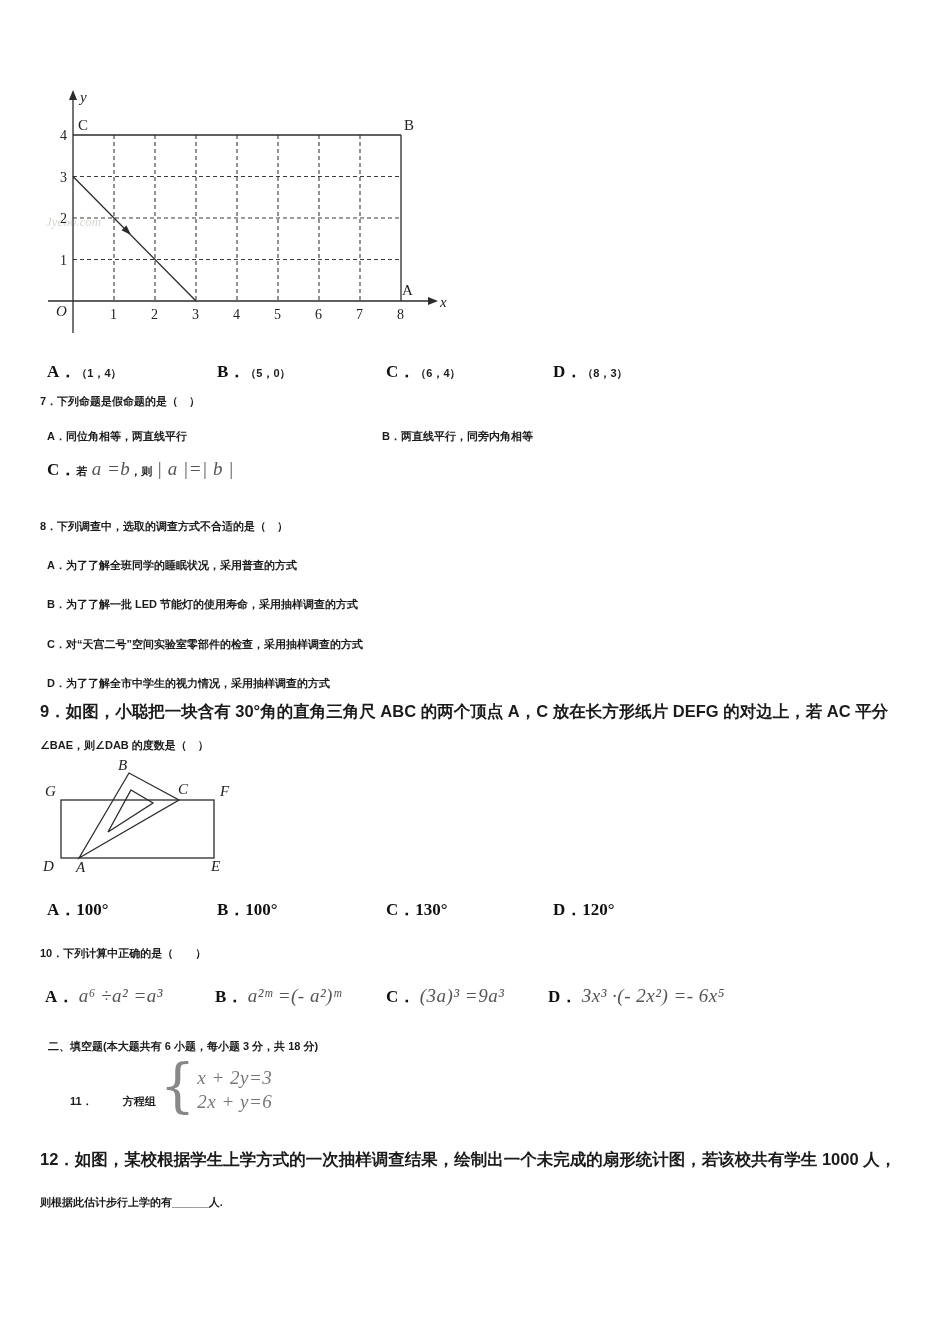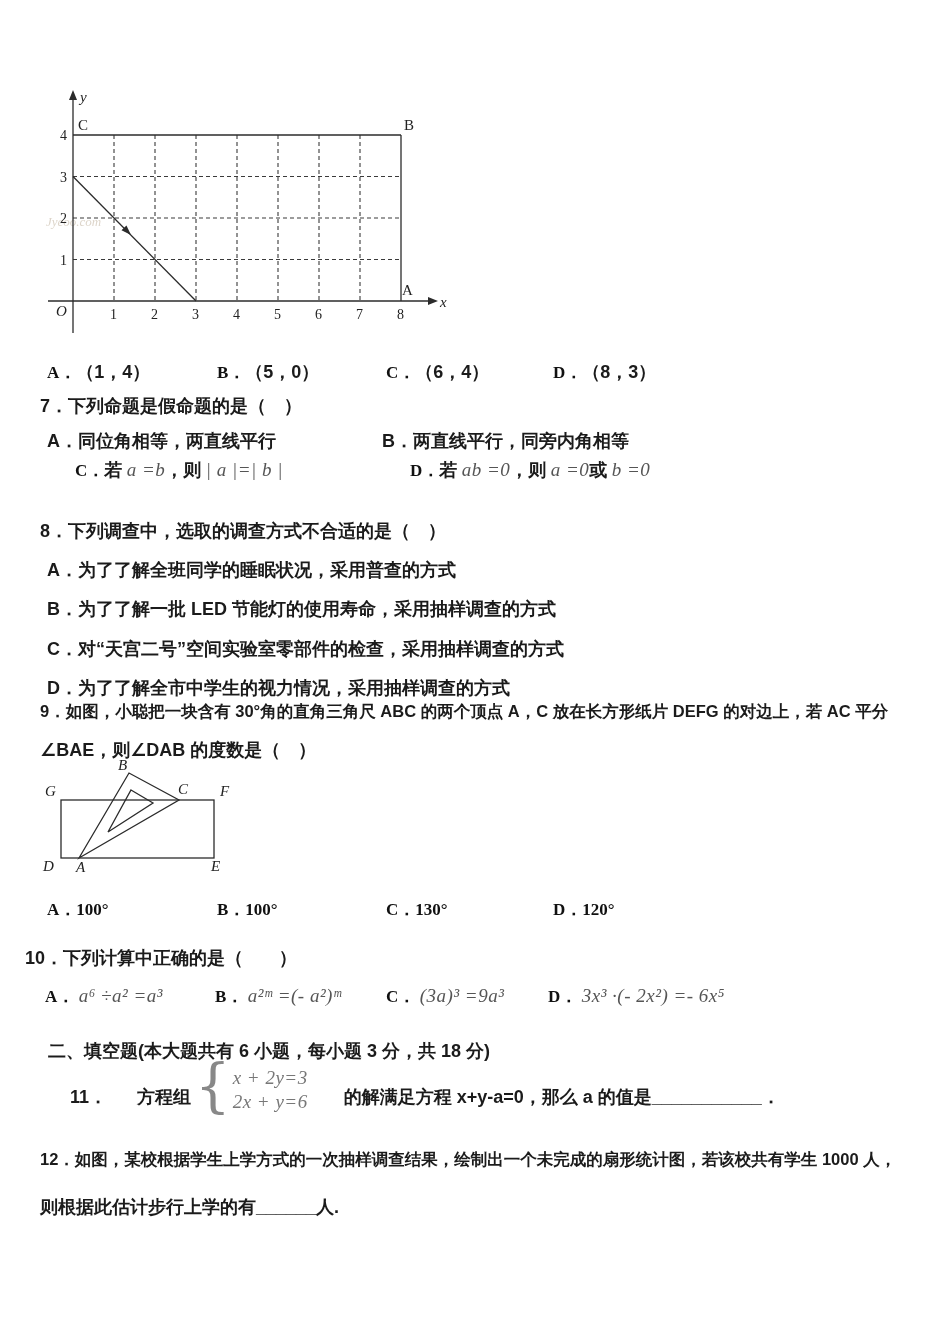--- a/index.html
+++ b/index.html
@@ -1,42 +1,42 @@
 <!DOCTYPE html>
 <html><head>
 <meta charset="utf-8">
 <style>
   html,body{margin:0;padding:0;}
   body{
     width:950px;height:1344px;position:relative;background:#ffffff;overflow:hidden;
     font-family:"Liberation Sans","DejaVu Sans",sans-serif;color:#1b1b1b;
   }
   .row{position:absolute;white-space:nowrap;}
-  .cjk{font-family:"Liberation Sans","DejaVu Sans",sans-serif;font-weight:700;font-size:18px;color:#1b1b1b;}
+  .cjk{font-family:"Liberation Sans","DejaVu Sans",sans-serif;font-weight:700;font-size:11px;color:#1b1b1b;}
   .lt{font-family:"Liberation Serif","DejaVu Serif",serif;font-weight:700;font-size:17px;color:#111;}
   .math{font-family:"Liberation Serif","DejaVu Serif",serif;font-style:italic;font-weight:400;
         font-size:19px;color:#555;letter-spacing:.5px;}
   .col{position:absolute;top:0;}
   .c0{left:0;} .c1{left:170px;} .c2{left:339px;} .c3{left:506px;}
   .q7c2{left:335px;}
   svg text{font-family:"Liberation Serif","DejaVu Serif",serif;fill:#222;}
   .t14{font-size:14px;}
   .t15{font-size:15px;}
   .ti{font-size:15px;font-style:italic;}
   .wm{font-size:13px;fill:#cbbfae;opacity:.65;font-style:italic;}
   .grid-solid{stroke:#2b2b2b;stroke-width:1.3;fill:none;}
   .grid-dash{stroke:#3a3a3a;stroke-width:1.1;fill:none;stroke-dasharray:4 3;}
   .figline{stroke:#2b2b2b;stroke-width:1.3;fill:none;}
   .arrowhead{fill:#2b2b2b;stroke:none;}
   
   .sys{display:flex;align-items:flex-end;}
   .sys .txt{padding-bottom:5px;margin-left:30px;}
   .brace{font-family:"DejaVu Serif",serif;font-weight:400;font-size:56px;color:#888;
          line-height:0.92;transform:scaleY(1.05);display:inline-block;margin:0 2px 2px 4px;}
-  .eqs{display:inline-flex;flex-direction:column;line-height:24px;margin-right:6px;}
+  .eqs{display:inline-flex;flex-direction:column;line-height:24px;margin-right:22px;}
   .eqs .math{font-size:19px;color:#777;}
 </style>
 </head>
 <body>
 
 <div class="row" style="left:36px;top:86px;">
   <svg width="420" height="252" viewBox="0 0 420 252">
 
     <g>
       <line class="grid-dash" x1="78" y1="49" x2="78" y2="215"></line>
@@ -100,31 +100,25 @@
   <span class="col c1"><span class="lt">B．</span><span class="cjk">（5，0）</span></span>
   <span class="col c2"><span class="lt">C．</span><span class="cjk">（6，4）</span></span>
   <span class="col c3"><span class="lt">D．</span><span class="cjk">（8，3）</span></span>
 </div>
 
 <div class="row cjk" style="left:40px;top:394px;">7．下列命题是假命题的是（　）</div>
 <div class="row" style="left:47px;top:429px;width:860px;height:24px;">
   <span class="col c0 cjk">A．同位角相等，两直线平行</span>
   <span class="col q7c2 cjk">B．两直线平行，同旁内角相等</span>
 </div>
-<div class="row" style="left:47px;top:458px;width:860px;height:34px;margin-left:28px;">
+<div class="row" style="left:47px;top:458px;width:860px;height:34px;">
   <span class="col c0">
     <span class="lt">C．</span><span class="cjk">若</span>
     <span class="math">a =b</span><span class="cjk">，则</span>
     <span class="math">| a |=| b |</span>
-  </span>
-  <span class="col q7c2">
-    <span class="lt">D．</span><span class="cjk">若</span>
-    <span class="math">ab =0</span><span class="cjk">，则</span>
-    <span class="math">a =0</span><span class="cjk">或</span>
-    <span class="math">b =0</span>
   </span>
 </div>
 
 <div class="row cjk" style="left:40px;top:519px;">8．下列调查中，选取的调查方式不合适的是（　）</div>
 <div class="row cjk" style="left:47px;top:558px;">A．为了了解全班同学的睡眠状况，采用普查的方式</div>
 <div class="row cjk" style="left:47px;top:597px;">B．为了了解一批 LED 节能灯的使用寿命，采用抽样调查的方式</div>
 <div class="row cjk" style="left:47px;top:637px;">C．对“天宫二号”空间实验室零部件的检查，采用抽样调查的方式</div>
 <div class="row cjk" style="left:47px;top:676px;">D．为了了解全市中学生的视力情况，采用抽样调查的方式</div>
 
 <div class="row cjk" style="left:40px;top:701px;font-size:16.5px;">9．如图，小聪把一块含有 30°角的直角三角尺 ABC 的两个顶点 A，C 放在长方形纸片 DEFG 的对边上，若 AC 平分</div>
@@ -145,35 +139,34 @@
   </svg>
 </div>
 
 <div class="row" style="left:47px;top:898px;width:860px;height:24px;text-align:center;">
   <span class="col c0"><span class="lt">A．</span><span class="lt">100°</span></span>
   <span class="col c1"><span class="lt">B．</span><span class="lt">100°</span></span>
   <span class="col c2"><span class="lt">C．</span><span class="lt">130°</span></span>
   <span class="col c3"><span class="lt">D．</span><span class="lt">120°</span></span>
 </div>
 
-<div class="row cjk" style="left:25px;top:946px;">10．下列计算中正确的是（　　）</div>
+<div class="row cjk" style="left:40px;top:946px;">10．下列计算中正确的是（　　）</div>
 <div class="row" style="left:45px;top:985px;width:880px;height:34px;text-align:right;">
   <span class="col c0"><span class="lt">A．</span> <span class="math">a⁶ ÷a² =a³</span></span>
   <span class="col c1"><span class="lt">B．</span> <span class="math">a²ᵐ =(- a²)ᵐ</span></span>
   <span class="col" style="left:341px;"><span class="lt">C．</span> <span class="math">(3a)³ =9a³</span></span>
   <span class="col" style="left:503px;"><span class="lt">D．</span> <span class="math">3x³ ·(- 2x²) =- 6x⁵</span></span>
 </div>
 
 <div class="row cjk" style="left:48px;top:1039px;">二、填空题(本大题共有 6 小题，每小题 3 分，共 18 分)</div>
 
 <div class="row sys" style="left:40px;top:1060px;">
   <span class="cjk txt">11．</span>
   <span class="cjk txt">方程组</span>
   <span class="brace">{</span>
   <span class="eqs">
     <span class="math">x + 2y=3</span>
     <span class="math">2x + y=6</span>
   </span>
-  <span class="cjk txt">的解满足方程 x+y-a=0，那么 a 的值是___________．</span>
 </div>
 
 <div class="row cjk" style="left:40px;top:1149px;font-size:16.5px;">12．如图，某校根据学生上学方式的一次抽样调查结果，绘制出一个未完成的扇形统计图，若该校共有学生 1000 人，</div>
 <div class="row cjk" style="left:40px;top:1186px;margin-top:9px;">则根据此估计步行上学的有______人.</div>
 
 </body></html>

